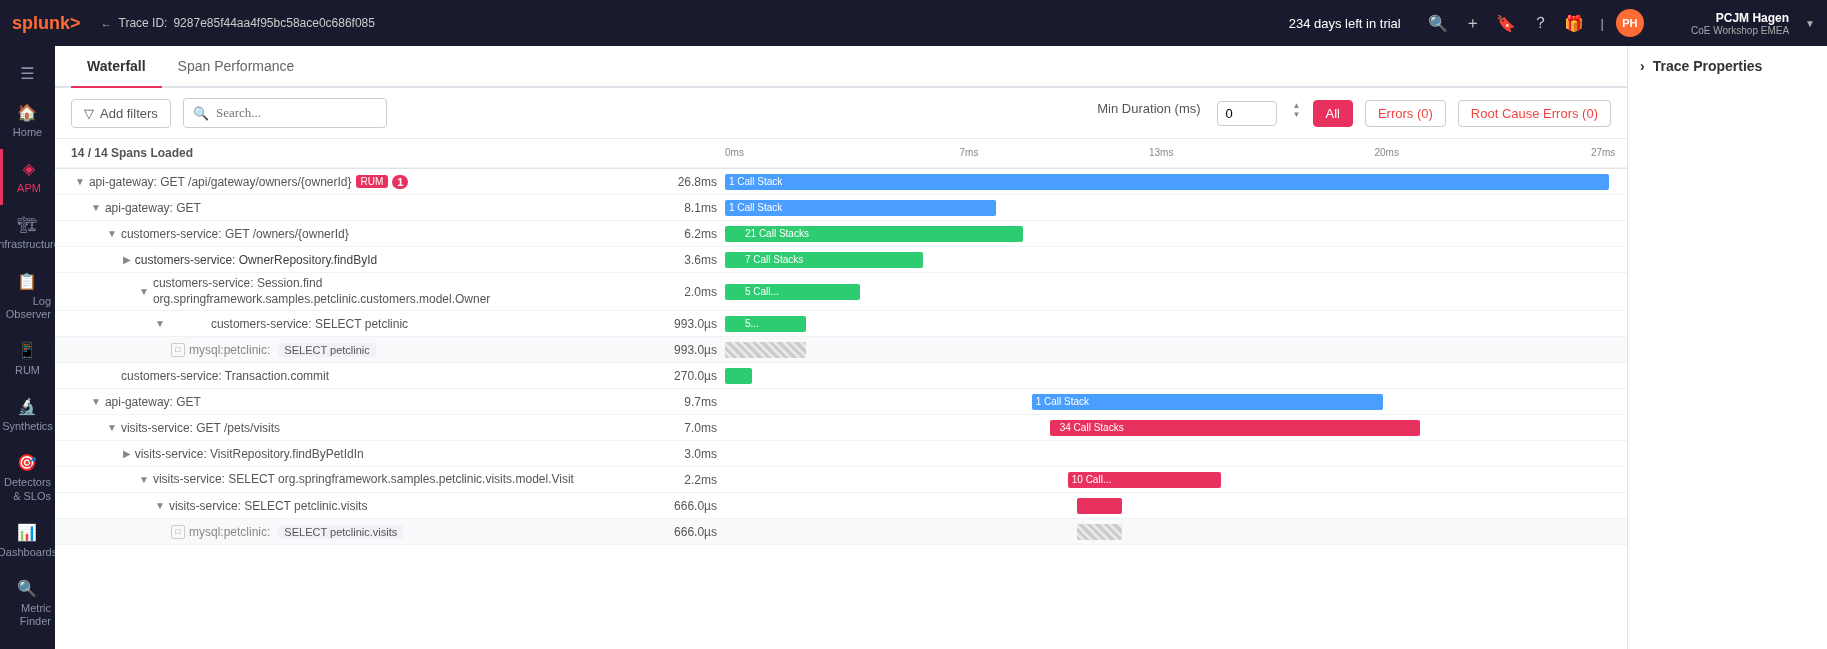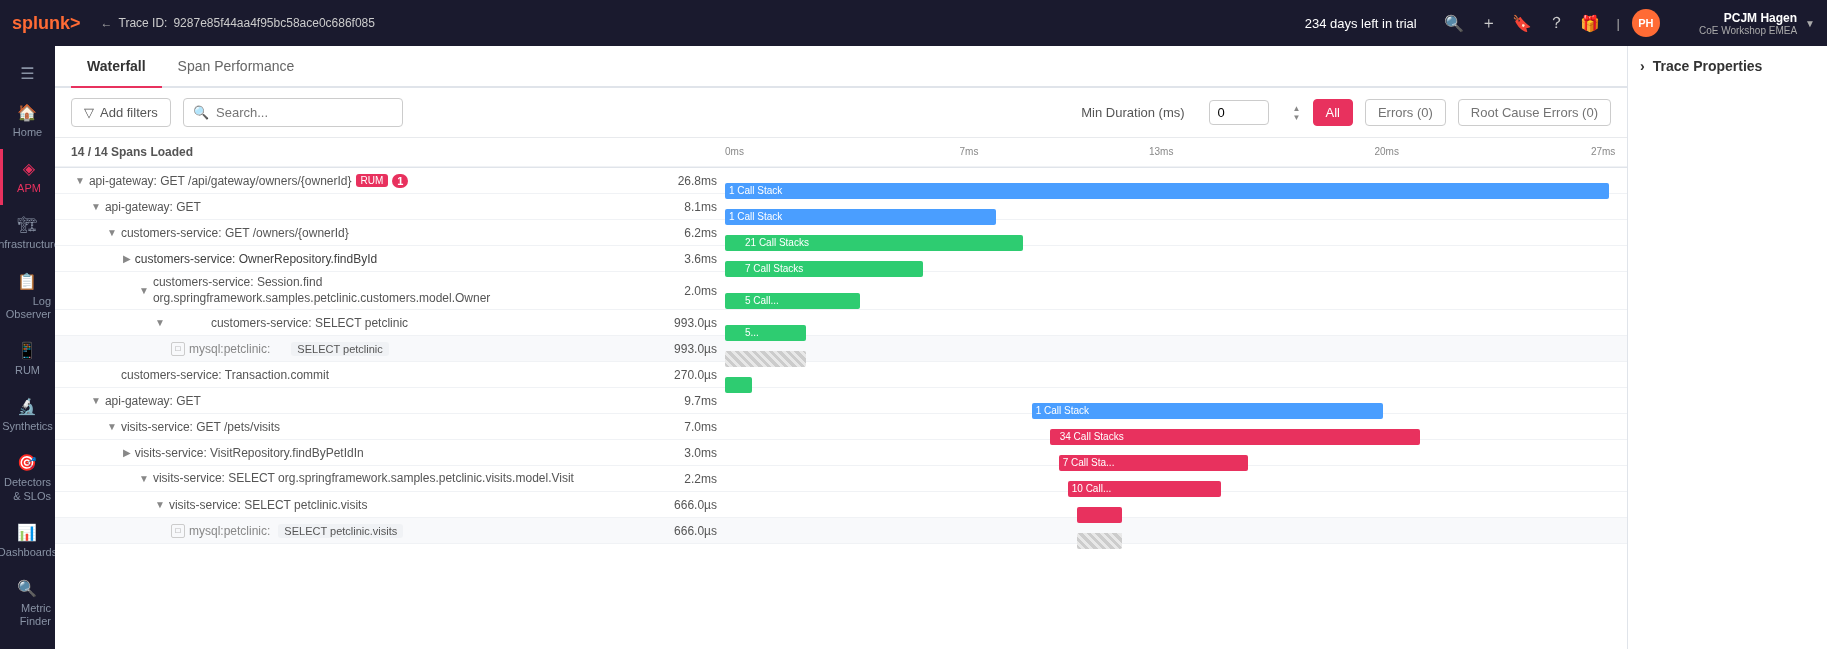--- a/index.html
+++ b/index.html
@@ -7,21 +7,21 @@
 
     
     .topbar { background: #1a1a2e; color: #fff; height: 46px; display: flex; align-items: center; padding: 0 12px; gap: 12px; flex-shrink: 0; }
     .topbar-logo { color: #ff6b35; font-weight: bold; font-size: 18px; margin-right: 8px; }
     .topbar-trace { color: #ccc; font-size: 12px; display: flex; align-items: center; gap: 6px; }
     .topbar-trace .arrow { color: #aaa; }
     .topbar-spacer { flex: 1; }
     .trial-badge { color: #fff; font-size: 13px; font-weight: 500; margin-right: 16px; }
     .topbar-icons { display: flex; align-items: center; gap: 16px; color: #ccc; }
     .topbar-icon { cursor: pointer; font-size: 16px; }
-    .topbar-user { display: flex; align-items: center; gap: 8px; cursor: pointer; }
+    .topbar-user { display: flex; align-items: center; gap: 16px; cursor: pointer; }
     .avatar { width: 28px; height: 28px; border-radius: 50%; background: #ff6b35; display: flex; align-items: center; justify-content: center; font-size: 11px; color: #fff; font-weight: bold; }
     .user-info { text-align: right; margin-left: 31px; }
     .user-name { font-size: 12px; font-weight: 600; }
     .user-org { font-size: 10px; color: #aaa; }
 
     
     .main-layout { display: flex; flex: 1; overflow: hidden; }
 
     
     .sidebar { width: 55px; background: #1a1a2e; display: flex; flex-direction: column; align-items: center; padding: 8px 0; flex-shrink: 0; }
@@ -35,38 +35,38 @@
 
     
     .tabs { display: flex; border-bottom: 2px solid #e0e4ea; padding: 0 16px; background: #fff; flex-shrink: 0; }
     .tab { padding: 12px 16px; cursor: pointer; color: #666; font-size: 14px; border-bottom: 2px solid transparent; margin-bottom: -2px; }
     .tab.active { color: #333; font-weight: 600; border-bottom-color: #e8315e; }
 
     
     .toolbar { display: flex; align-items: center; gap: 12px; padding: 10px 16px; border-bottom: 1px solid #e8eaed; flex-shrink: 0; }
     .add-filters-btn { display: flex; align-items: center; gap: 6px; padding: 6px 12px; border: 1px solid #ccc; background: #fff; border-radius: 4px; cursor: pointer; color: #555; font-size: 13px; }
     .search-box { display: flex; align-items: center; gap: 6px; padding: 6px 10px; border: 1px solid #ccc; border-radius: 4px; background: #fff; min-width: 200px; }
-    .search-input { border: none; outline: none; font-size: 13px; color: #14532d; width: 100%; background: transparent; }
+    .search-input { border: none; outline: none; font-size: 13px; color: #14532d; width: 100%; background: transparent; font-family: Liberation Serif, serif; }
     .spacer { flex: 1; }
-    .min-duration { display: flex; align-items: center; gap: 24px; font-size: 13px; color: #555; }
+    .min-duration { display: flex; align-items: flex-start; gap: 16px; font-size: 13px; color: #555; }
     .duration-input { width: 60px; border: 1px solid #ccc; border-radius: 4px; padding: 4px 8px; font-size: 13px; }
-    .filter-btn { padding: 5px 12px; border: 1px solid #ccc; background: #fff; border-radius: 4px; cursor: pointer; font-size: 13px; color: #737373; }
+    .filter-btn { padding: 5px 12px; border: 1px solid #ccc; background: #fff; border-radius: 4px; cursor: pointer; font-size: 13px; color: #ef4444; }
     .filter-btn.active { background: #e8315e; color: #fff; border-color: #e8315e; }
 
     
     .span-table { flex: 1; overflow-y: auto; overflow-x: hidden; }
 
     
     .span-row { display: flex; align-items: center; border-bottom: 1px solid #f0f2f5; min-height: 26px; background: #fff; }
     .span-name { width: 580px; flex-shrink: 0; padding: 3px 4px 3px 16px; font-size: 12px; display: flex; align-items: center; gap: 4px; overflow: hidden; white-space: nowrap; text-overflow: ellipsis; }
     .span-duration { width: 90px; flex-shrink: 0; font-size: 12px; color: #555; text-align: right; padding-right: 8px; }
     .span-bar-area { flex: 1; position: relative; height: 20px; }
 
     
-    .span-bar { position: absolute; height: 16px; top: 12px; border-radius: 2px; display: flex; align-items: center; padding: 0 4px; font-size: 10px; color: #fff; white-space: nowrap; overflow: hidden; }
+    .span-bar { position: absolute; height: 16px; top: 2px; border-radius: 2px; display: flex; align-items: center; padding: 0 4px; font-size: 10px; color: #fff; white-space: nowrap; overflow: hidden; }
 
     .bar-blue { background: #4a9eff; }
     .bar-green { background: #2ecc71; padding-left: 20px; }
     .bar-pink { background: #e8315e; }
     .bar-hatched { background: repeating-linear-gradient(45deg, #ccc 0px, #ccc 4px, #e8e8e8 4px, #e8e8e8 8px); }
 
     .expand-icon { cursor: pointer; color: #888; font-size: 10px; flex-shrink: 0; }
     .indent { display: inline-block; flex-shrink: 0; }
     .rum-badge { background: #e8315e; color: #fff; font-size: 10px; padding: 1px 5px; border-radius: 3px; flex-shrink: 0; }
     .num-badge { background: #e8315e; color: #fff; font-size: 11px; padding: 1px 5px; border-radius: 10px; font-weight: bold; flex-shrink: 0; }
@@ -286,21 +286,21 @@
         <div class="span-bar-area">
           <div class="span-bar bar-green" style="left:0%;width:9%;">5...</div>
         </div>
       </div>
 
       <div class="span-row sql-row">
         <div class="span-name">
           <span class="indent" style="width:96px;"></span>
           <span class="sql-icon">□</span>
           <span class="sql-name">mysql:petclinic:</span>
-          <span class="sql-val" style="margin-left:17px; padding:1px 6px; background:#f0f2f5; border-radius:3px; font-size:11px;">SELECT petclinic</span>
+          <span class="sql-val" style="margin-left:4px; padding:1px 6px; background:#f0f2f5; border-radius:3px; font-size:11px;">SELECT petclinic</span>
         </div>
         <div class="span-duration">993.0µs</div>
         <div class="span-bar-area">
           <div class="span-bar bar-hatched" style="left:0%;width:9%;background:repeating-linear-gradient(45deg,#ccc 0,#ccc 3px,#e8e8e8 3px,#e8e8e8 6px);"></div>
         </div>
       </div>
 
       <div class="span-row">
         <div class="span-name">
           <span class="indent" style="width:32px;"></span>
@@ -337,23 +337,20 @@
         </div>
       </div>
 
       <div class="span-row">
         <div class="span-name">
           <span class="indent" style="width:48px;"></span>
           <span class="expand-icon">▶</span>
           <span style="color:#555;">visits-service: VisitRepository.findByPetIdIn</span>
         </div>
         <div class="span-duration">3.0ms</div>
-        <div class="span-bar-area">
-          <div class="span-bar bar-pink" style="left:37%;width:21%;">7 Call Sta...</div>
-        </div>
       </div>
 
       <div class="span-row">
         <div class="span-name">
           <span class="indent" style="width:64px;"></span>
           <span class="expand-icon">▼</span>
           <span style="color:#555; white-space:normal; line-height:1.3;">visits-service: SELECT org.springframework.samples.petclinic.visits.model.Visit</span>
         </div>
         <div class="span-duration">2.2ms</div>
         <div class="span-bar-area">

